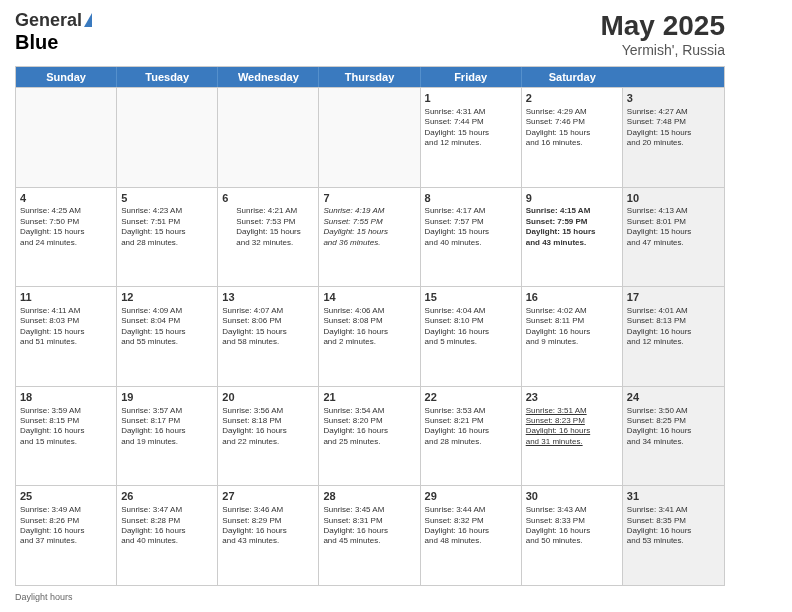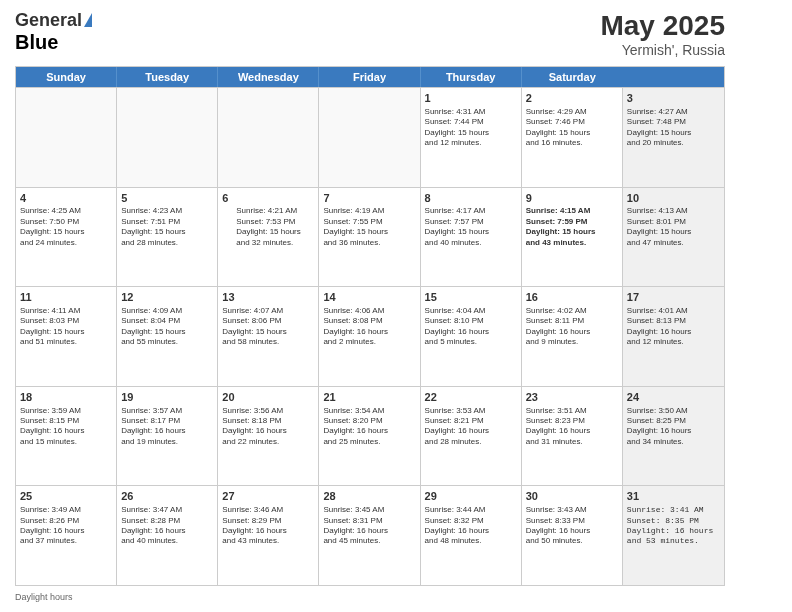--- a/index.html
+++ b/index.html
@@ -137,22 +137,22 @@
       <div class="month-title">May 2025</div>
       <div class="location-title">Yermish', Russia</div>
     </div>
   </div>
 
   <div class="calendar">
     <div class="cal-header">
     <div class="cal-header-cell">Sunday</div>
         <div class="cal-header-cell">Tuesday</div>
         <div class="cal-header-cell">Wednesday</div>
+        <div class="cal-header-cell">Thursday</div>
         <div class="cal-header-cell">Friday</div>
-        <div class="cal-header-cell">Thursday</div>
         <div class="cal-header-cell">Saturday</div>
       </div>
     <div class="cal-body">
     <div class="cal-row">
           <div class="cal-cell empty"></div>
           <div class="cal-cell empty"></div>
           <div class="cal-cell empty"></div>
           <div class="cal-cell empty"></div>
           <div class="cal-cell">
             <div class="day-number">1</div>
@@ -193,21 +193,21 @@
           </div>
           <div class="cal-cell">
             <div class="day-number">6</div>
             <div class="cell-text" style="white-space: pre-line; margin-left: 14px;">Sunrise: 4:21 AM
 Sunset: 7:53 PM
 Daylight: 15 hours
 and 32 minutes.</div>
           </div>
           <div class="cal-cell">
             <div class="day-number">7</div>
-            <div class="cell-text" style="white-space: pre-line;">Sunrise: 4:19 AM
+            <div class="cell-text" style="white-space: pre-line; font-style: italic;">Sunrise: 4:19 AM
 Sunset: 7:55 PM
 Daylight: 15 hours
 and 36 minutes.</div>
           </div>
           <div class="cal-cell">
             <div class="day-number">8</div>
             <div class="cell-text" style="white-space: pre-line;">Sunrise: 4:17 AM
 Sunset: 7:57 PM
 Daylight: 15 hours
 and 40 minutes.</div>
@@ -309,21 +309,21 @@
           </div>
           <div class="cal-cell">
             <div class="day-number">22</div>
             <div class="cell-text" style="white-space: pre-line;">Sunrise: 3:53 AM
 Sunset: 8:21 PM
 Daylight: 16 hours
 and 28 minutes.</div>
           </div>
           <div class="cal-cell">
             <div class="day-number">23</div>
-            <div class="cell-text" style="white-space: pre-line;">Sunrise: 3:51 AM
+            <div class="cell-text" style="white-space: pre-line; text-decoration: underline;">Sunrise: 3:51 AM
 Sunset: 8:23 PM
 Daylight: 16 hours
 and 31 minutes.</div>
           </div>
           <div class="cal-cell shaded">
             <div class="day-number">24</div>
             <div class="cell-text" style="white-space: pre-line;">Sunrise: 3:50 AM
 Sunset: 8:25 PM
 Daylight: 16 hours
 and 34 minutes.</div>
@@ -367,21 +367,21 @@
           </div>
           <div class="cal-cell">
             <div class="day-number">30</div>
             <div class="cell-text" style="white-space: pre-line;">Sunrise: 3:43 AM
 Sunset: 8:33 PM
 Daylight: 16 hours
 and 50 minutes.</div>
           </div>
           <div class="cal-cell shaded">
             <div class="day-number">31</div>
-            <div class="cell-text" style="white-space: pre-line; font-family: Liberation Mono, monospace;">Sunrise: 3:41 AM
+            <div class="cell-text" style="white-space: pre-line;">Sunrise: 3:41 AM
 Sunset: 8:35 PM
 Daylight: 16 hours
 and 53 minutes.</div>
           </div>
         </div>
       </div>
   </div>
 
   <div class="footer">
     <span>Daylight hours</span>

